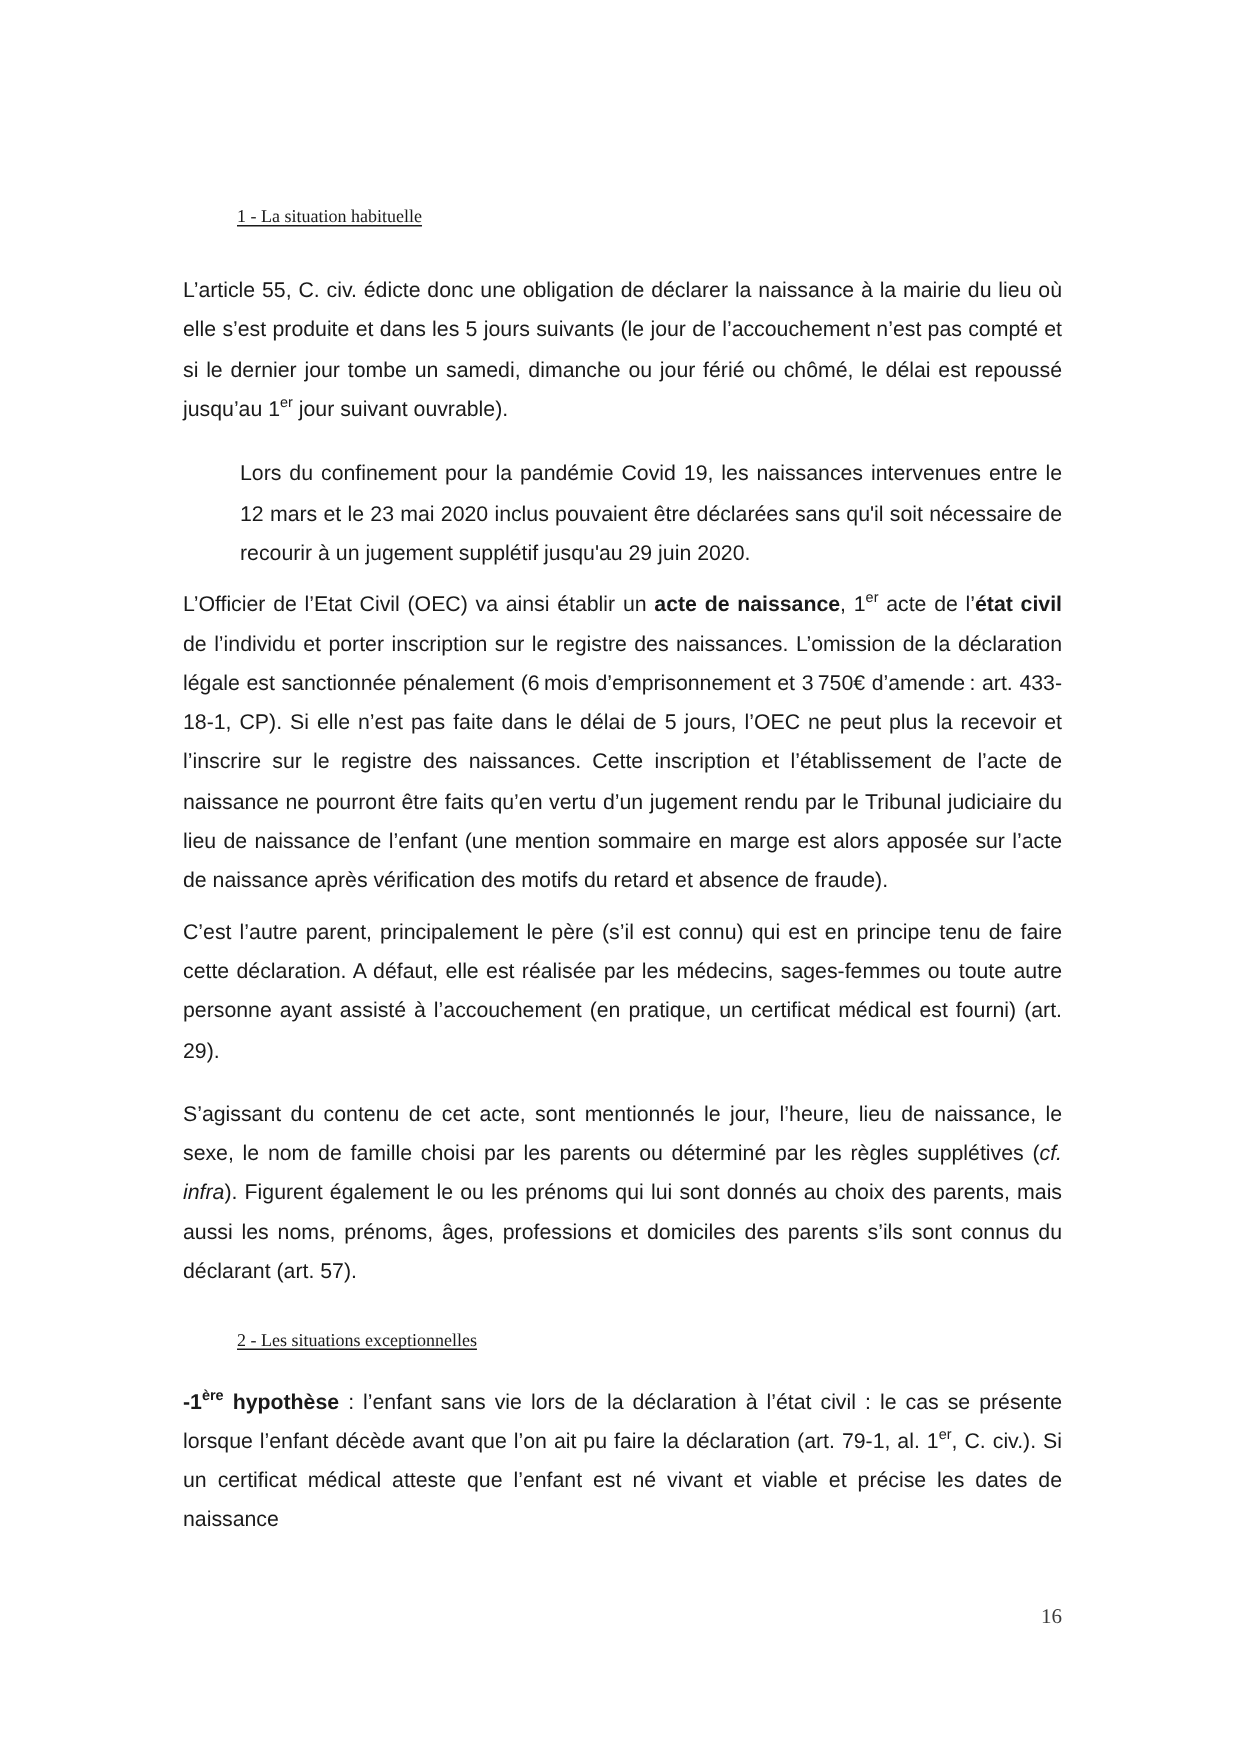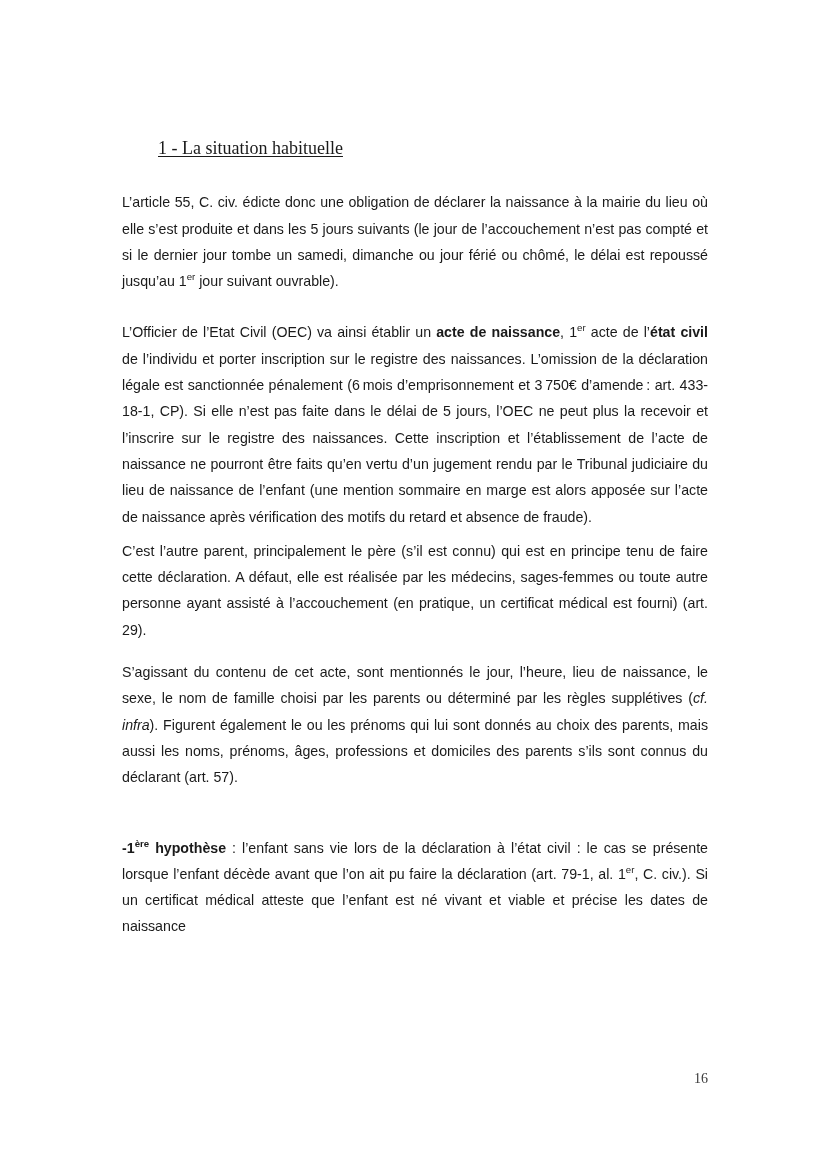--- a/index.html
+++ b/index.html
@@ -18,21 +18,21 @@
   .content {
     position: absolute;
     left: 122px;
     top: 136px;
     width: 586px;
   }
 
   
   .heading {
     font-family: "Liberation Serif", "DejaVu Serif", serif;
-    font-size: 18px;
+    font-size: 12px;
     color: #1a1a1a;
     margin: 0 0 0 36px;
     padding: 0;
     font-weight: 400;
     line-height: 1.35;
     white-space: nowrap;
   }
   .heading span.u {
     text-decoration: underline;
     text-underline-offset: 2px;
@@ -92,33 +92,35 @@
     <div class="heading"><span class="u">1 - La situation habituelle</span></div>
     <div class="gap-h1"></div>
 
     <div class="gap-p"></div>
 
     <p class="para">L’article 55, C. civ. édicte donc une obligation de déclarer la naissance à la mairie du lieu où elle s’est produite et dans les 5 jours suivants (le jour de l’accouchement n’est pas compté et si le dernier jour tombe un samedi, dimanche ou jour férié ou chômé, le délai est repoussé jusqu’au 1<sup>er</sup> jour suivant ouvrable).</p>
     <div class="gap-p"></div>
 
     <div class="gap-blk"></div>
 
+    <p class="para indent">Lors du confinement pour la pandémie Covid 19, les naissances intervenues entre le 12 mars et le 23 mai 2020 inclus pouvaient être déclarées sans qu'il soit nécessaire de recourir à un jugement supplétif jusqu'au 29 juin 2020.</p>
     <div class="gap-p"></div>
 
     <p class="para">L’Officier de l’Etat Civil (OEC) va ainsi établir un <b>acte de naissance</b>, 1<sup>er</sup> acte de l’<b>état civil</b> de l’individu et porter inscription sur le registre des naissances. L’omission de la déclaration légale est sanctionnée pénalement (6 mois d’emprisonnement et 3 750€ d’amende : art. 433-18-1, CP). Si elle n’est pas faite dans le délai de 5 jours, l’OEC ne peut plus la recevoir et l’inscrire sur le registre des naissances. Cette inscription et l’établissement de l’acte de naissance ne pourront être faits qu’en vertu d’un jugement rendu par le Tribunal judiciaire du lieu de naissance de l’enfant (une mention sommaire en marge est alors apposée sur l’acte de naissance après vérification des motifs du retard et absence de fraude).</p>
     <div class="gap-p"></div>
 
     <p class="para">C’est l’autre parent, principalement le père (s’il est connu) qui est en principe tenu de faire cette déclaration. A défaut, elle est réalisée par les médecins, sages-femmes ou toute autre personne ayant assisté à l’accouchement (en pratique, un certificat médical est fourni) (art. 29).</p>
     <div class="gap-p"></div>
 
     <div class="gap-p"></div>
 
     <p class="para">S’agissant du contenu de cet acte, sont mentionnés le jour, l’heure, lieu de naissance, le sexe, le nom de famille choisi par les parents ou déterminé par les règles supplétives (<i>cf. infra</i>). Figurent également le ou les prénoms qui lui sont donnés au choix des parents, mais aussi les noms, prénoms, âges, professions et domiciles des parents s’ils sont connus du déclarant (art. 57).</p>
     <div class="gap-h2"></div>
 
+    <div class="heading"><span class="u">2 - Les situations exceptionnelles</span></div>
     <div class="gap-h2b"></div>
 
     <p class="para"><b>-1<sup>ère</sup> hypothèse</b> : l’enfant sans vie lors de la déclaration à l’état civil : le cas se présente lorsque l’enfant décède avant que l’on ait pu faire la déclaration (art. 79-1, al. 1<sup>er</sup>, C. civ.). Si un certificat médical atteste que l’enfant est né vivant et viable et précise les dates de naissance</p>
 
   </div>
 
   <div class="page-number">16</div>
 
 </div>
 

